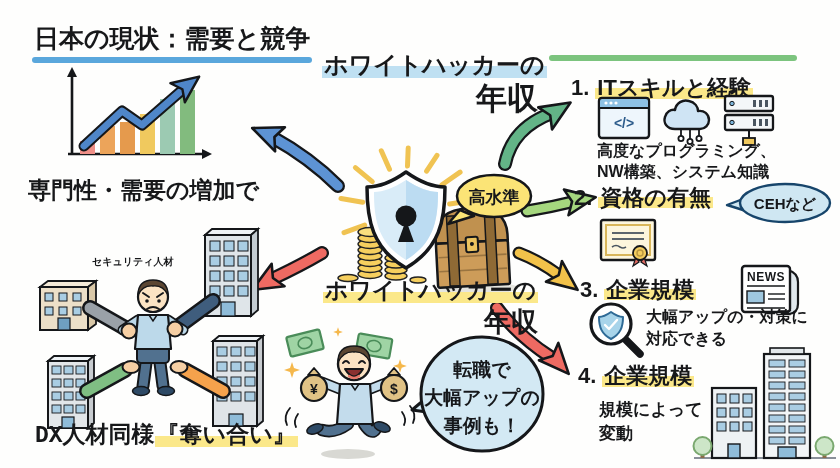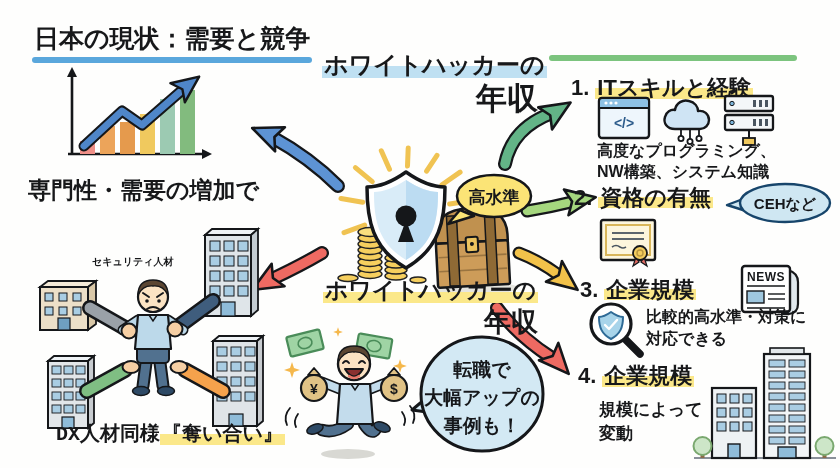--- a/index.html
+++ b/index.html
@@ -2,21 +2,21 @@
 <html><head>
 <meta charset="utf-8">
 <style>
   html,body{margin:0;padding:0;background:#e9e9e9;}
   #canvas{position:relative;width:840px;height:468px;background:#fefefdff;background:#fefefd;
           overflow:hidden;font-family:"Liberation Sans",sans-serif;color:#17181a;}
   .t{position:absolute;white-space:nowrap;line-height:1.12;}
   .b{font-weight:bold;}
   .ctr{text-align:right;font-family:Liberation Mono, monospace;}
   .fs25{font-size:25px;} .fs24{font-size:24px;} .fs23{font-size:23px;} .fs22{font-size:22px;}
-  .fs20{font-size:20px;} .fs19{font-size:23px;margin-top:20px;} .fs18{font-size:18px;} .fs17{font-size:17px;text-align:right;}
+  .fs20{font-size:23px;} .fs19{font-size:23px;margin-top:20px;} .fs18{font-size:18px;} .fs17{font-size:17px;text-align:right;}
   .fs16{font-size:16px;} .fs15{font-size:10px;} .fs31{font-size:31px;} .fs27{font-size:27px;}
   .hl-y{background:linear-gradient(transparent 50%,#fbe88a 50%,#fbe88a 94%,transparent 94%);padding:0 2px;}
   .hl-b{background:linear-gradient(transparent 48%,#bfe0f2 48%,#bfe0f2 94%,transparent 94%);padding:0 2px;}
   .hl-g{background:linear-gradient(transparent 50%,#dcec9e 50%,#dcec9e 94%,transparent 94%);padding:0 2px;}
   .bar{position:absolute;height:6px;border-radius:3px;}
   .bar-blue{background:#5aa7dc;}
   .bar-green{background:#7cc47e;}
   svg.abs{position:absolute;overflow:visible;}
   .num{margin-right:6px;}
   text{font-family:"Liberation Sans",sans-serif;}
@@ -430,21 +430,21 @@
     <line x1="30" y1="41" x2="47" y2="41" stroke="#15171a" stroke-width="1.4"></line>
     <line x1="9" y1="50" x2="47" y2="50" stroke="#15171a" stroke-width="1.4"></line>
   </svg>
 
   <svg class="abs" style="left:584px;top:298px" width="64" height="64" viewBox="0 0 64 64">
     <line x1="42" y1="42" x2="56" y2="56" stroke="#15171a" stroke-width="7.5" stroke-linecap="round"></line>
     <circle cx="27" cy="26" r="20" fill="#ffffff" stroke="#15171a" stroke-width="3.2"></circle>
     <path d="M27,14 C22,17.5 18,19 15,19 C15,29 17.5,36 27,41 C36.5,36 39,29 39,19 C36,19 32,17.5 27,14 Z" fill="#a8d4ea" stroke="#2e6a96" stroke-width="2" stroke-linejoin="round"></path>
     <path d="M21,27 l4,4 l8,-9" fill="none" stroke="#ffffff" stroke-width="2.4" stroke-linecap="round" stroke-linejoin="round"></path>
   </svg>
-  <div class="t b fs16" style="left:646px;top:308px">比較的高水準・対策に</div>
+  <div class="t b fs16" style="left:646px;top:308px">大幅アップの・対策に</div>
   <div class="t b fs16" style="left:646px;top:330px">対応できる</div>
 
   <div class="t b fs22" style="left:578px;top:364px"><span class="num">4.</span><span class="hl-y">企業規模</span></div>
   <div class="t b fs17" style="left:599px;top:400px">規模によって</div>
   <div class="t b fs17" style="left:599px;top:424px">変動</div>
 
   <svg class="abs" style="left:690px;top:344px" width="150" height="122" viewBox="0 0 150 122">
     <line x1="4" y1="114" x2="146" y2="114" stroke="#8a9099" stroke-width="2"></line>
     <rect x="74" y="10" width="46" height="104" fill="#f2f5f7" stroke="#15171a" stroke-width="2.2"></rect>
     <rect x="80" y="4" width="34" height="6" fill="#e2e7ea" stroke="#15171a" stroke-width="1.6"></rect>

